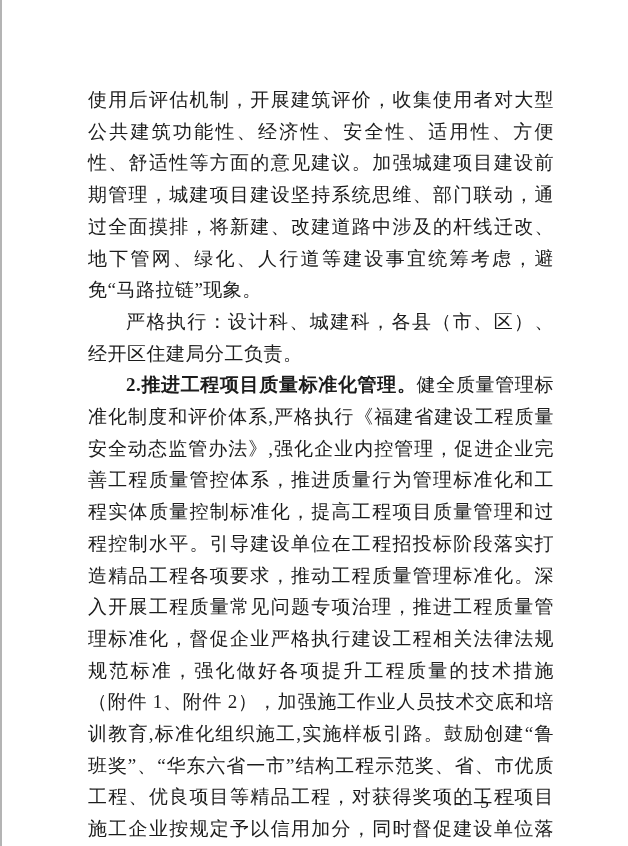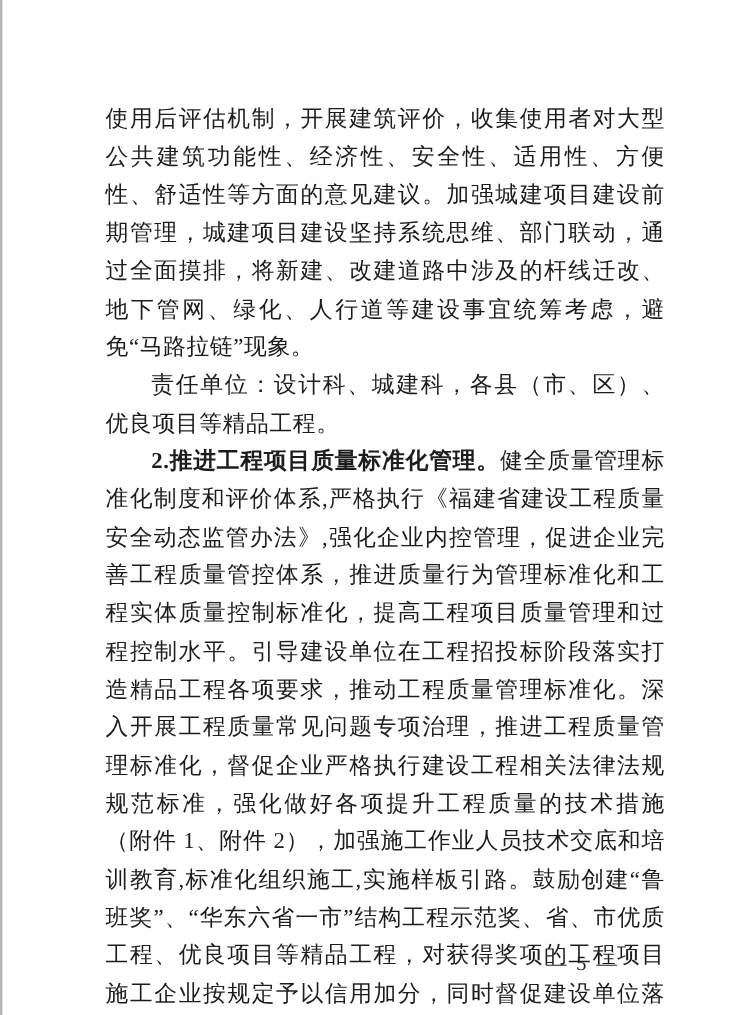--- a/index.html
+++ b/index.html
@@ -59,19 +59,19 @@
 </style>
 </head>
 <body>
 
 <div class="page">
   <div class="scan-edge-left"></div>
 
   <div class="content">
     <p>使用后评估机制，开展建筑评价，收集使用者对大型公共建筑功能性、经济性、安全性、适用性、方便性、舒适性等方面的意见建议。加强城建项目建设前期管理，城建项目建设坚持系统思维、部门联动，通过全面摸排，将新建、改建道路中涉及的杆线迁改、地下管网、绿化、人行道等建设事宜统筹考虑，避免“马路拉链”现象。</p>
 
-    <p class="indent">责任单位：设计科、城建科，各县（市、区）、优良项目等精品工程。</p>
+    <p class="indent">严格执行：设计科、城建科，各县（市、区）、经开区住建局分工负责。</p>
 
     <p class="indent"><b>2.推进工程项目质量标准化管理。</b><span>健全质量管理标准化制度和评价体系,严格执行《福建省建设工程质量安全动态监管办法》,强化企业内控管理，促进企业完善工程质量管控体系，推进质量行为管理标准化和工程实体质量控制标准化，提高工程项目质量管理和过程控制水平。引导建设单位在工程招投标阶段落实打造精品工程各项要求，推动工程质量管理标准化。深入开展工程质量常见问题专项治理，推进工程质量管理标准化，督促企业严格执行建设工程相关法律法规规范标准，强化做好各项提升工程质量的技术措施（附件 1、附件 2），加强施工作业人员技术交底和培训教育,标准化组织施工,实施样板引路。鼓励创建“鲁班奖”、“华东六省一市”结构工程示范奖、省、市优质工程、优良项目等精品工程，对获得奖项的工程项目施工企业按规定予以信用加分，同时督促建设单位落实 “优质优价”政策，提高施工企业创优积极性。</span></p>
   </div>
 
   <div class="page-number">— 5 —</div>
 </div>
 
 </body></html>

